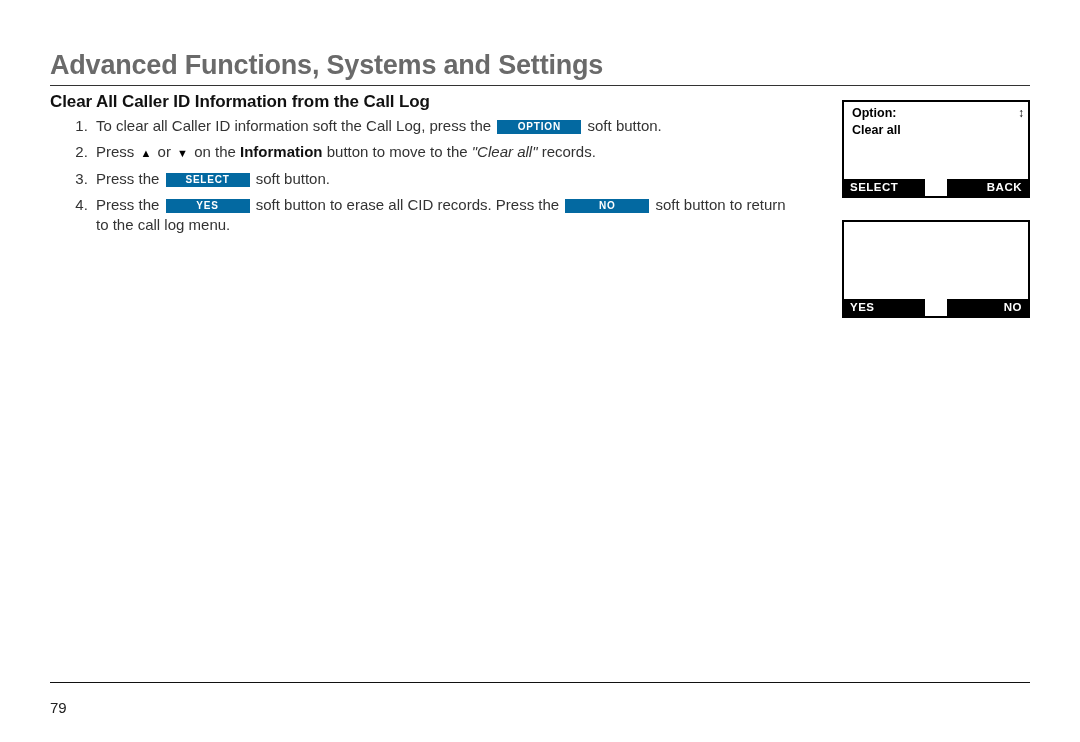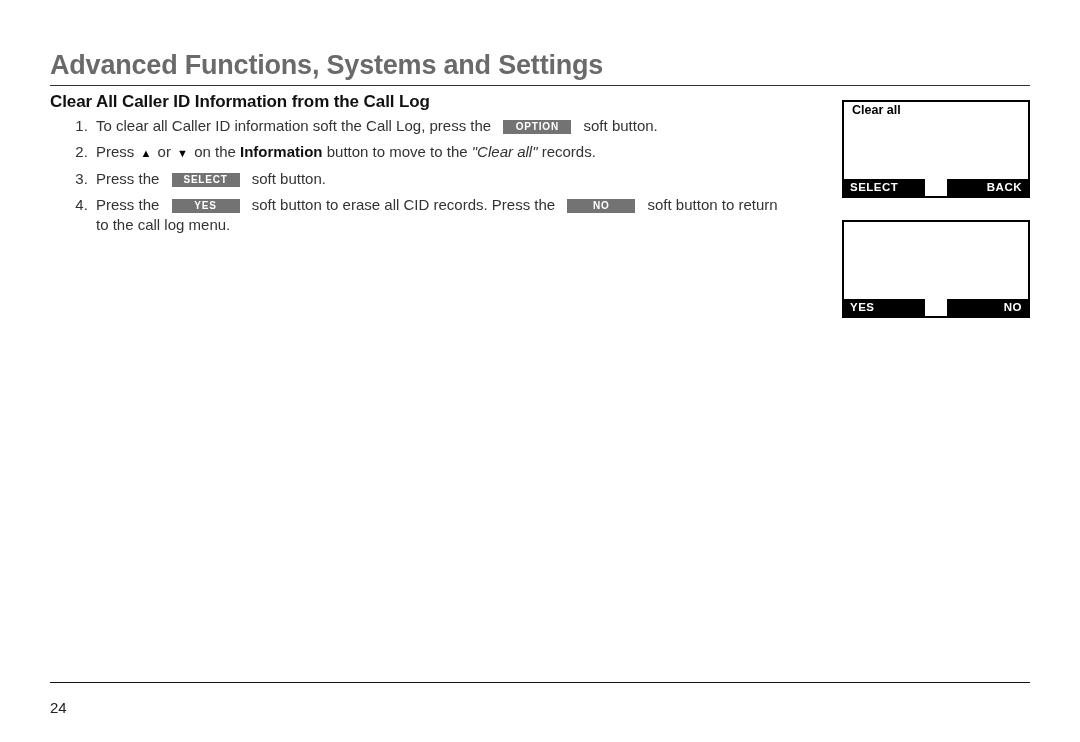--- a/index.html
+++ b/index.html
@@ -57,30 +57,30 @@
     ol.steps > li {
       margin-bottom: 6px;
       padding-left: 4px;
     }
     .bold { font-weight: 700; color: #111; }
     .ital { font-style: italic; }
     
     .chip {
       display: inline-block;
       vertical-align: middle;
-      background: #737373;
+      background: #0369a1;
       color: #fff;
       font-family: Arial, sans-serif;
       font-size: 10px;
       font-weight: 700;
       letter-spacing: 0.8px;
       padding: 1px 0;
-      width: 68px;
+      width: 84px;
       text-align: center;
-      margin: 0 8px;
+      margin: 0 2px;
       line-height: 12px;
     }
     .arrow {
       display: inline-block;
       font-size: 11px;
       color: #000;
       vertical-align: middle;
       margin: 0 2px;
     }
     
@@ -206,20 +206,24 @@
           <span class="chip">NO</span>
           <span> soft button to return to the call log menu.</span>
         </li>
 
       </ol>
     </div>
 
     <div class="screens">
 
       <div class="lcd">
+        <div class="lcd-top">
+          <span>Option:</span>
+          <span class="updown-glyph">↕</span>
+        </div>
         <div class="lcd-body">
           <div>Clear all</div>
         </div>
         <div class="lcd-softkeys">
           <div class="lcd-sk">SELECT</div>
           <div class="lcd-mid"></div>
           <div class="lcd-sk right">BACK</div>
         </div>
       </div>
 
@@ -229,15 +233,15 @@
           <div class="lcd-mid"></div>
           <div class="lcd-sk right">NO</div>
         </div>
       </div>
 
     </div>
 
   </div>
 
   <hr class="footer-rule">
-  <div class="page-num">24</div>
+  <div class="page-num">79</div>
 
 </div>
 
 </body></html>

